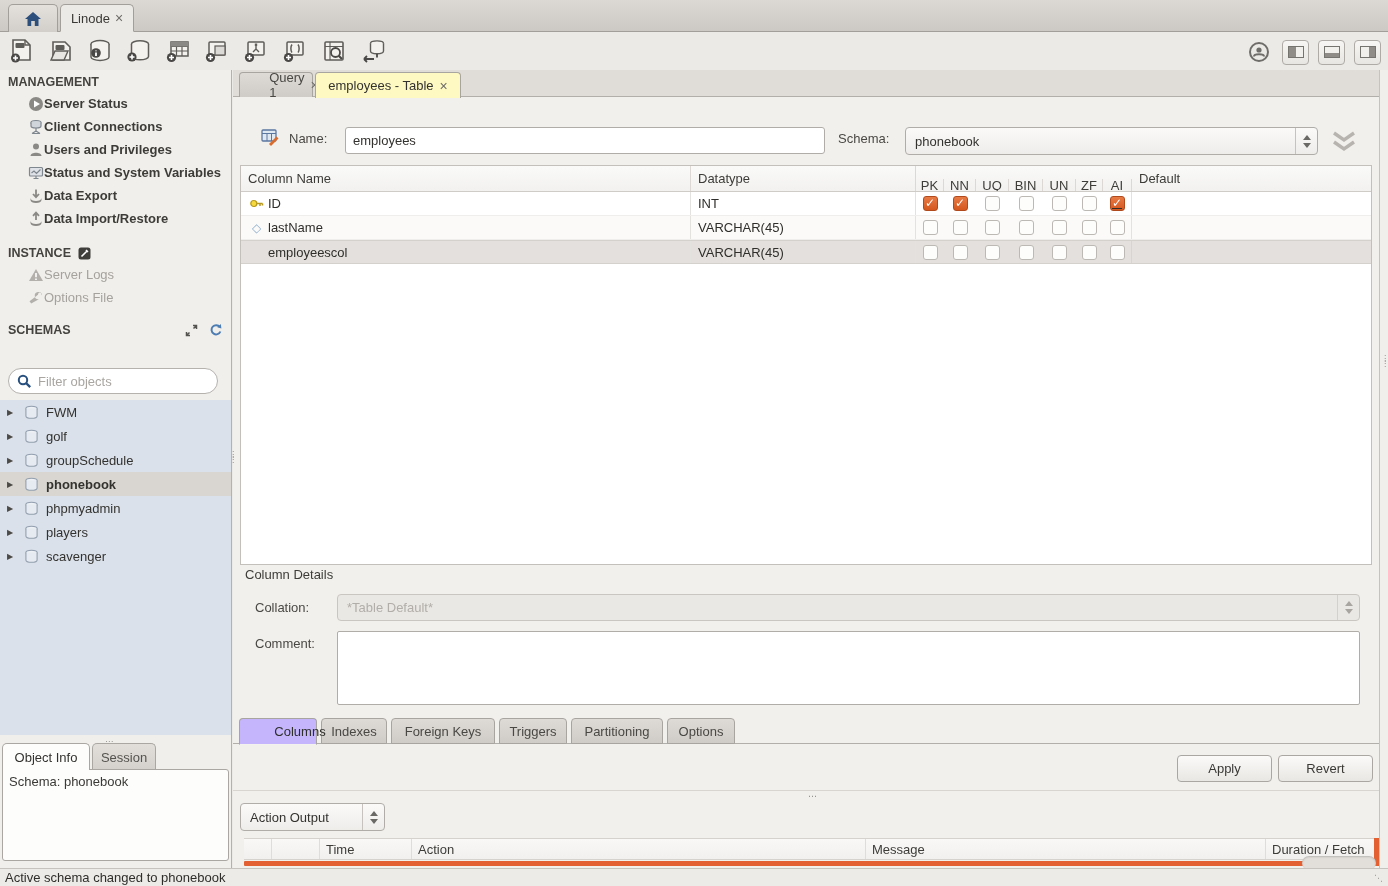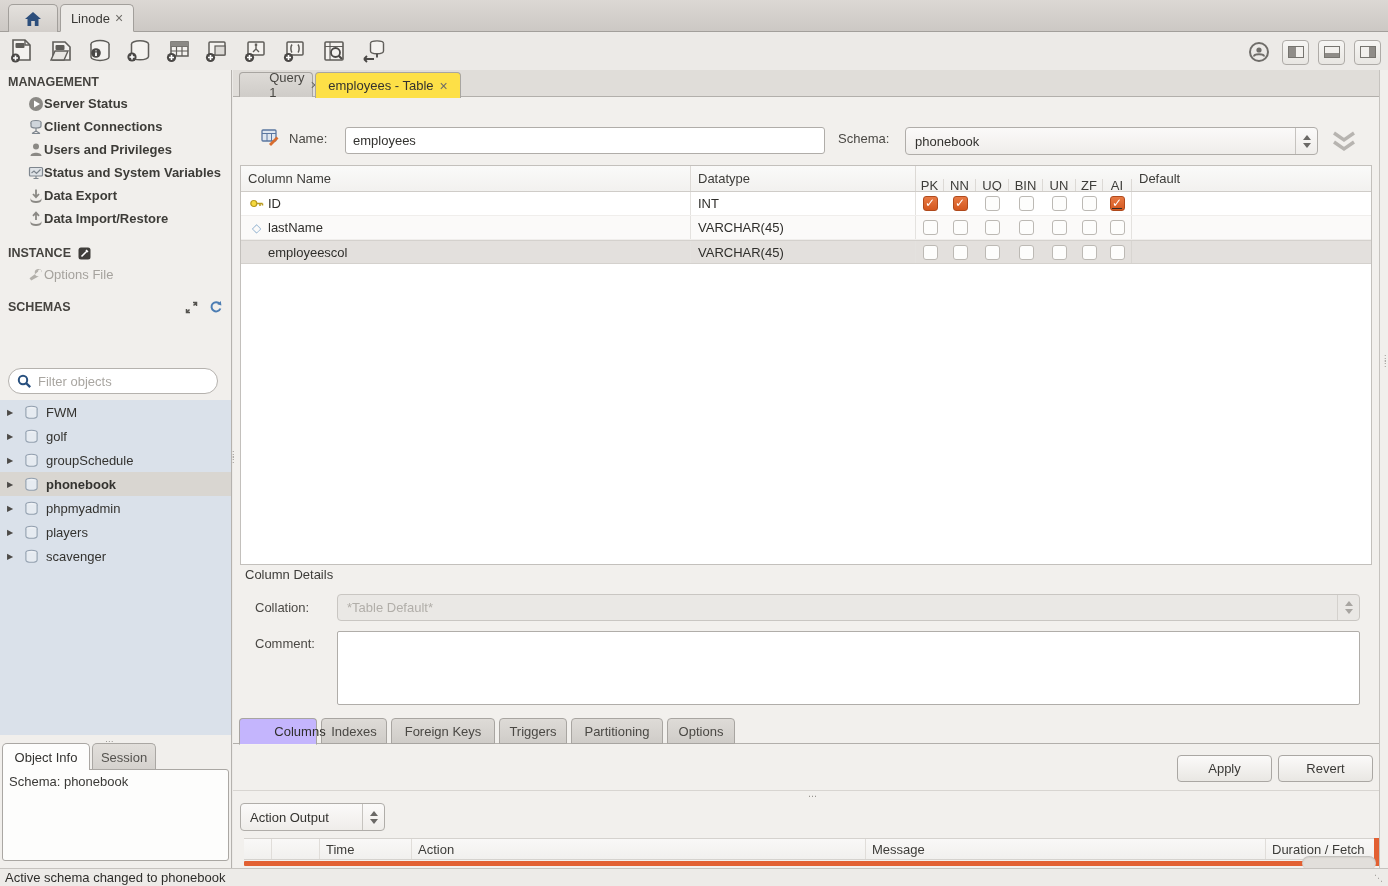--- a/index.html
+++ b/index.html
@@ -56,21 +56,21 @@
   #info-box { position:absolute; left:2px; top:699px; width:227px; height:92px; background:#fdfdfc;
     border:1px solid #aaa7a3; border-radius:0 3px 3px 3px; padding:4px 6px; z-index:1; }
 
   
   #main { position:absolute; left:233px; top:70px; width:1146px; height:798px; background:#f2f0ed; }
   #etabbar { position:absolute; left:0; top:0; width:1146px; height:27px;
     background:#e0ddd9; border-bottom:1px solid #b2afab; }
   .etab { position:absolute; top:2px; height:25px; border:1px solid #a8a5a1; border-bottom:none;
     border-radius:4px 4px 0 0; display:flex; align-items:center; justify-content:center; gap:6px;
     background:linear-gradient(#dedbd7,#cfccc8); color:#4a4844; }
-  .etab.active { background:#fde047; color:#33322f; height:26px; }
+  .etab.active { background:#fef9c3; color:#33322f; height:26px; }
 
   #formrow { position:absolute; left:0; top:27px; width:1146px; height:67px; }
   .flabel { color:#4a4844; }
   #name-input { position:absolute; left:112px; top:30px; width:480px; height:27px; border:1px solid #b0ada9;
     border-radius:3px; background:#fff; font:inherit; padding:0 7px; color:#33322f; }
   .dropdown { border:1px solid #b0ada9; border-radius:4px; background:linear-gradient(#fbfaf9,#efedea);
     display:flex; align-items:center; padding:0 0 0 9px; position:absolute; }
   .dropdown .val { flex:1; color:#33322f; }
   .spin { width:22px; align-self:stretch; border-left:1px solid #c6c3bf; display:flex; flex-direction:column;
     align-items:center; justify-content:center; gap:3px; }
@@ -345,20 +345,29 @@
     <span style="margin-left:7px;">
         <svg width="13" height="13" viewBox="0 0 13 13">
           <rect x="0.5" y="0.5" width="12" height="12" rx="2.5" fill="#403e3b"></rect>
           <path d="M3.5 9.5 L9.5 3.5 M8 3 L10 5" stroke="#fff" stroke-width="1.6"></path>
         </svg>
       </span>
   </div>
   <div class="side-item grayed">
     <span class="micon">
         <svg width="16" height="16" viewBox="0 0 16 16">
+          <path d="M8 2 L15 14 H1 Z" fill="#b3b0ab"></path>
+          <path d="M8 6 V10.2 M8 11.6 V13" stroke="#fff" stroke-width="1.6"></path>
+        </svg>
+      </span>
+    <span class="lbl">Server Logs</span>
+  </div>
+  <div class="side-item grayed">
+    <span class="micon">
+        <svg width="16" height="16" viewBox="0 0 16 16">
           <path d="M13.5 4.5 A3.6 3.6 0 1 0 11 8.8 L4 14 L2 12 L8.2 6 A3.6 3.6 0 0 1 13.5 4.5 Z" fill="#b3b0ab" transform="rotate(8 8 8)"></path>
           <circle cx="11.7" cy="4.2" r="1.6" fill="#f1efec"></circle>
         </svg>
       </span>
     <span class="lbl">Options File</span>
   </div>
 
   <div class="sec-h" id="schemas-h">
     <span>SCHEMAS</span>
     <span class="sp"></span>

